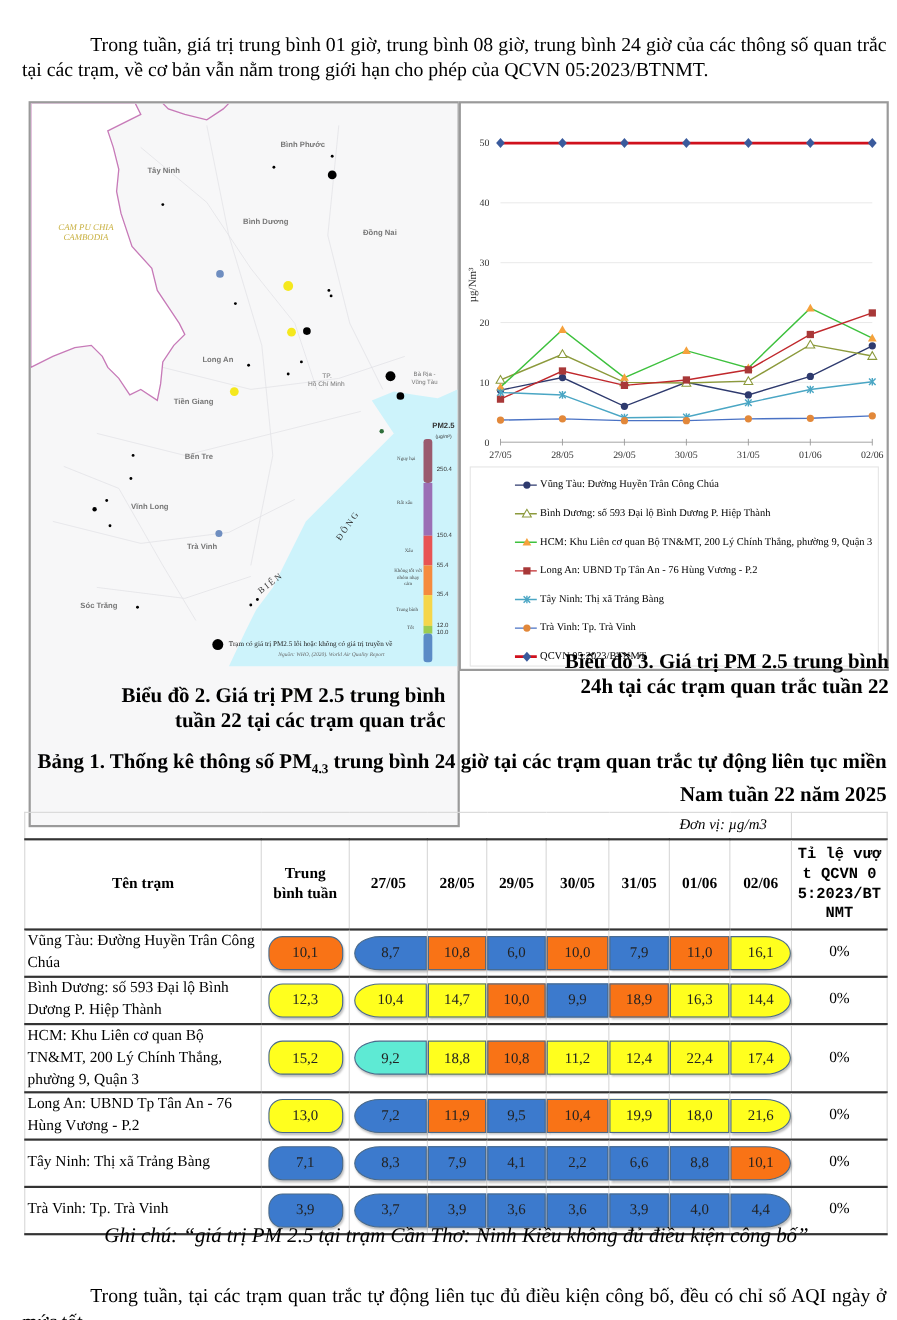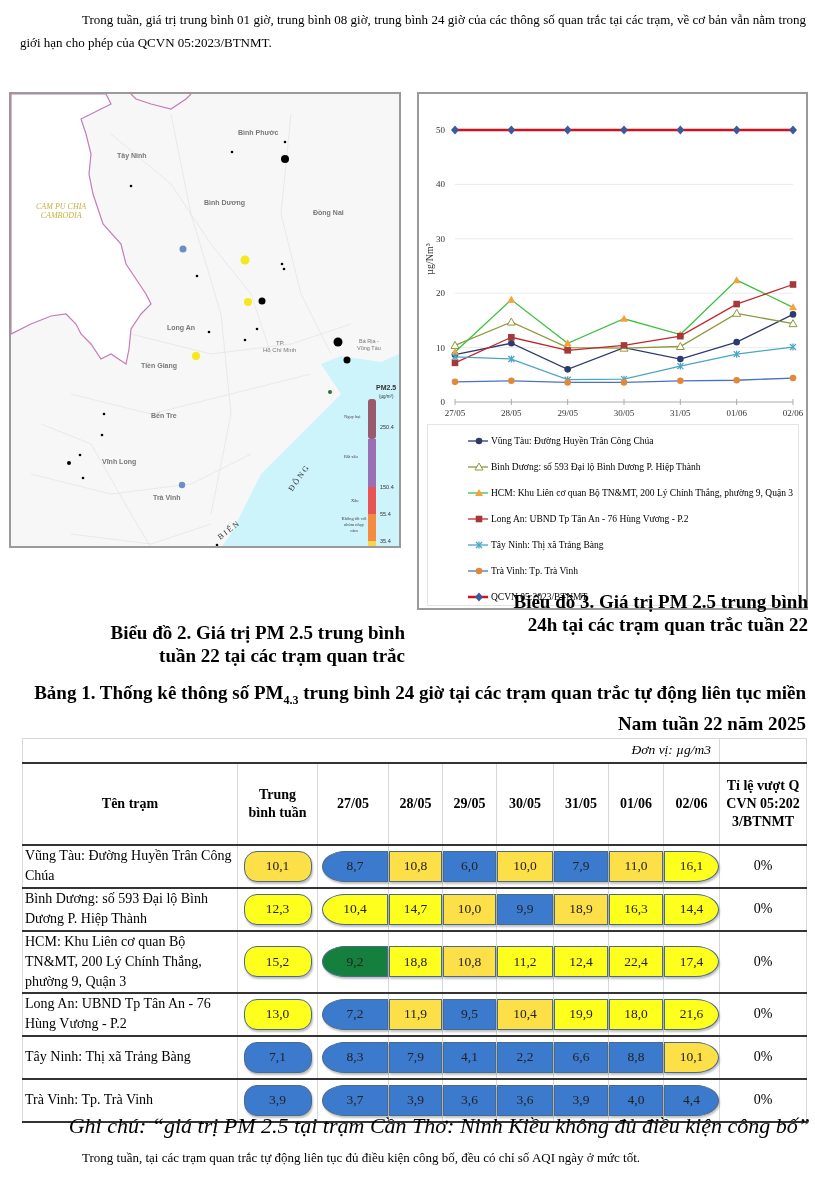--- a/index.html
+++ b/index.html
@@ -1,25 +1,25 @@
 <!DOCTYPE html>
 <html><head>
 <meta charset="utf-8">
 <style>
   * { box-sizing: border-box; margin: 0; padding: 0; }
   html, body { width: 815px; height: 1200px; background: #ffffff; overflow: hidden; }
   body { font-family: "Liberation Serif", serif; color: #000; position: relative; }
 
-  .para { position: absolute; left: 20px; width: 786px; font-size: 13px; line-height: 23px; text-align: justify; }
+  .para { position: absolute; left: 20px; width: 786px; font-size: 18px; line-height: 23px; text-align: justify; margin-top: 21px; }
   .para .indent { display: inline-block; width: 62px; }
   #para-top { top: 8px; }
   #para-bottom { top: 1146px; }
 
   
-  #map-frame { position: absolute; left: 9px; top: 92px; width: 392px; height: 456px; border: 2px solid #9a9a9a; background: #f7f7f8; overflow: hidden; }
+  #map-frame { position: absolute; left: 26px; top: 92px; width: 392px; height: 660px; border: 2px solid #9a9a9a; background: #f7f7f8; overflow: hidden; }
   #map-frame svg { position: absolute; left: 0; top: 0; }
   .map-label { position: absolute; font-family: "Liberation Sans", sans-serif; font-size: 7px; color: #777; font-weight: bold; white-space: nowrap; }
   .map-label.cam { font-family: "Liberation Serif", serif; font-style: italic; color: #c8b040; font-weight: normal; font-size: 8px; text-align: center; line-height: 9px; }
   .map-note { position: absolute; font-size: 6.5px; color: #222; white-space: nowrap; }
   .map-src { position: absolute; font-size: 5px; color: #666; font-style: italic; white-space: nowrap; }
   .scale-lbl { position: absolute; font-family: "Liberation Sans", sans-serif; font-size: 5.5px; color: #333; white-space: nowrap; }
   .scale-cat { position: absolute; font-size: 4.5px; color: #444; white-space: nowrap; text-align: center; }
   .sea-txt { position: absolute; font-size: 8px; color: #333; font-family: "Liberation Serif", serif; }
 
   
@@ -33,37 +33,37 @@
   .caption { position: absolute; font-weight: bold; font-size: 19px; line-height: 23px; text-align: right; }
   #cap-map { left: 20px; width: 385px; top: 621px; }
   #cap-chart { left: 418px; width: 390px; top: 590px; }
   #cap-table { left: 20px; width: 786px; top: 681px; }
   #cap-table sub { font-size: 12px; }
 
   
   #pm-table { position: absolute; left: 22px; top: 738px; width: 784px; border-collapse: collapse; table-layout: fixed; }
   #pm-table td, #pm-table th { border: 1px solid #d8d8d8; font-size: 14px; }
   #pm-table .unit-row td { height: 24px; border-bottom: 2px solid #333; }
-  #pm-table .unit-cell { text-align: right; font-style: italic; padding-right: 8px; font-size: 13.5px; }
+  #pm-table .unit-cell { text-align: right; font-style: italic; padding-right: 22px; font-size: 13.5px; }
   #pm-table th { font-weight: bold; height: 82px; text-align: center; vertical-align: middle; line-height: 18px; border-bottom: 2px solid #333; }
   #pm-table tbody td { height: 43px; border-bottom: 2px solid #333; vertical-align: middle; }
   #pm-table td.name { text-align: left; font-size: 14px; line-height: 20px; padding-left: 2px; }
   #pm-table td.pct { text-align: center; font-size: 14px; }
   #pm-table td.valcell { padding: 0; position: relative; text-align: center; }
   .pill { display: inline-flex; align-items: center; justify-content: center; font-size: 13.5px; color: #222; height: 31px; border: 1.5px solid #4a6a8a; box-shadow: 1px 2px 2px rgba(0,0,0,0.25); }
   .pill.avg { width: 68px; border-radius: 13px; }
   .pill.day { width: 100%; border-radius: 0; }
   .pill.first { border-radius: 24px 0 0 24px / 16px 0 0 16px; }
   .pill.last { border-radius: 0 24px 24px 0 / 0 16px 16px 0; }
   .pill.blue { background: #3c7acd; }
-  .pill.dblue { background: #15803d; }
-  .pill.green { background: #fde047; }
+  .pill.dblue { background: #5eead4; }
+  .pill.green { background: #f97316; }
   .pill.yellow { background: #ffff1e; }
 
-  .note { position: absolute; left: 20px; width: 790px; top: 1113px; text-align: right; font-style: italic; font-size: 22px; }
+  .note { position: absolute; left: 20px; width: 790px; top: 1113px; text-align: center; font-style: italic; font-size: 19px; }
 </style>
 </head>
 <body>
 
 <p class="para" id="para-top"><span class="indent"></span><span>Trong tuần, giá trị trung bình 01 giờ, trung bình 08 giờ, trung bình 24 giờ của các thông số quan trắc tại các trạm, về cơ bản vẫn nằm trong giới hạn cho phép của QCVN 05:2023/BTNMT.</span></p>
 
 <div id="map-frame">
   <svg width="388" height="512" viewBox="0 0 388 512">
 
     <path d="M388 260 L360 275 L330 300 L300 330 L270 360 L250 380 L240 400 L230 420 L220 440 L205 460 L195 480 L180 512 L388 512 Z" fill="#cdf3fb"></path>
@@ -388,21 +388,21 @@
     <tr>
       <th>Tên trạm</th>
       <th style="padding:0 6px;">Trung bình tuần</th>
       <th>27/05</th>
       <th>28/05</th>
       <th>29/05</th>
       <th>30/05</th>
       <th>31/05</th>
       <th>01/06</th>
       <th>02/06</th>
-      <th style="word-break:break-all; padding:0 4px;">Tỉ lệ vượt QCVN 05:2023/BTNMT</th>
+      <th style="word-break:break-all; padding:0 4px;font-family:Liberation Mono, monospace;">Tỉ lệ vượt QCVN 05:2023/BTNMT</th>
     </tr>
   </thead>
   <tbody id="table-body">
       <tr>
         <td class="name">Vũng Tàu: Đường Huyền Trân Công Chúa</td>
         <td class="valcell"><span class="pill avg green">10,1</span></td>
         <td class="valcell"><span class="pill day blue first" style="margin-left: 4px; width: calc(100% - 4px);">8,7</span></td>
         <td class="valcell"><span class="pill day green">10,8</span></td>
         <td class="valcell"><span class="pill day blue">6,0</span></td>
         <td class="valcell"><span class="pill day green">10,0</span></td>

